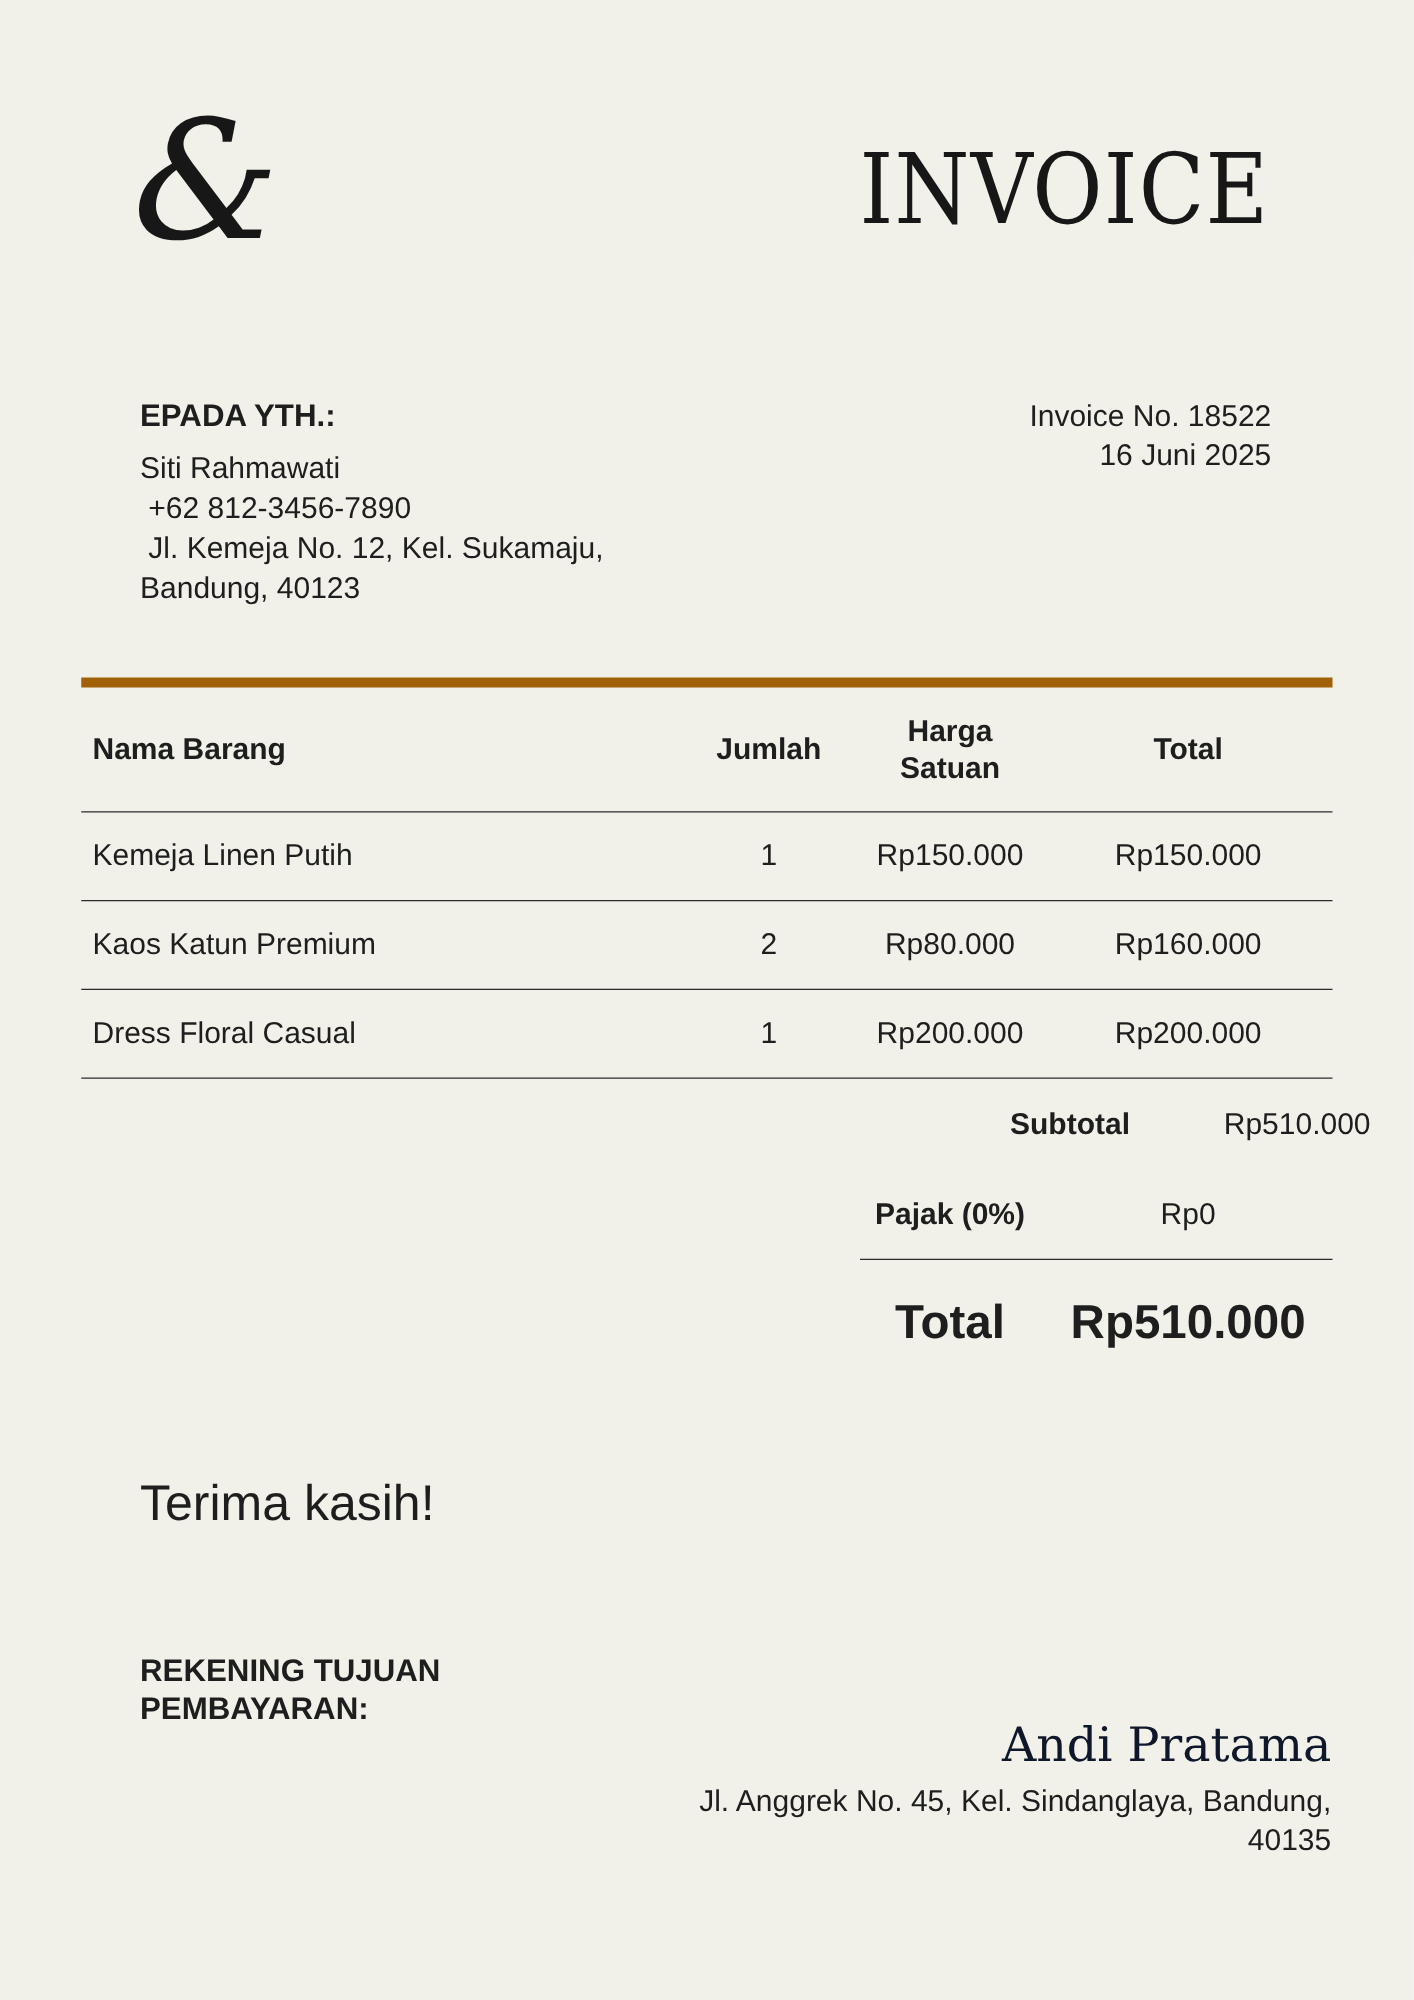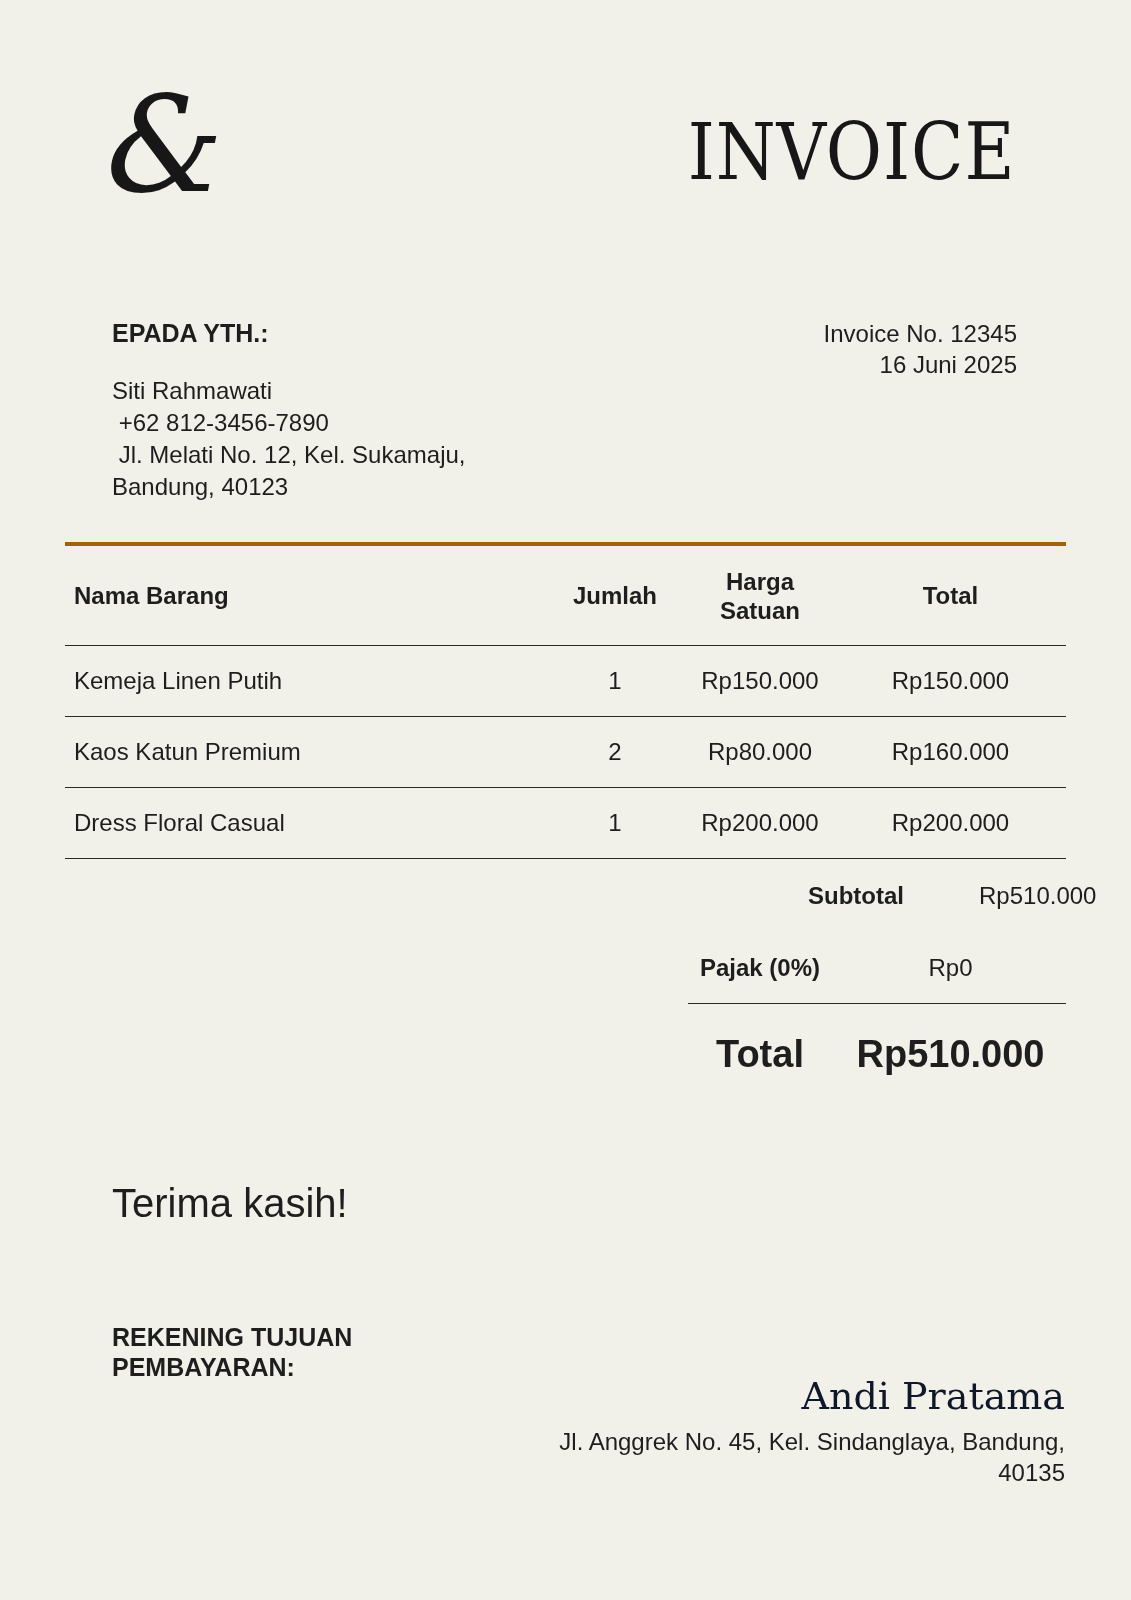--- a/index.html
+++ b/index.html
@@ -26,37 +26,37 @@
     font-weight:500;
     font-size:78px; line-height:80px;
     letter-spacing:1px;
     color:#171717;
     transform:scaleX(0.88); transform-origin:right top;
     white-space:nowrap;
   }
   
   .billto { position:absolute; left:112px; top:319px; }
   .billto-heading { font-size:25px; font-weight:700; line-height:28px; }
-  .billto-lines { margin-top:28px; font-size:24px; line-height:32px; }
+  .billto-lines { margin-top:12px; font-size:24px; line-height:32px; }
   .billto-lines div { white-space:pre; }
   .meta {
     position:absolute; right:114px; top:318px;
     text-align:right; font-size:24px; line-height:31px;
   }
   
   .table { position:absolute; left:65px; right:65px; top:542px; }
   .row {
     display:grid;
     grid-template-columns:480px 140px 150px 1fr;
     align-items:center;
   }
   .c { font-size:24px; }
   .c.name { text-align:left; padding-left:9px; }
   .c.qty, .c.price, .c.total { text-align:center; }
-  .thead { border-top:4px solid #a16207; border-bottom:1.5px solid #2B2B2B; height:99px; }
+  .thead { border-top:8px solid #a16207; border-bottom:1.5px solid #2B2B2B; height:99px; }
   .thead .c { font-weight:700; line-height:29px; }
   .item-row { height:70px; border-bottom:1.5px solid #2B2B2B; }
   .sum-row.subtotal { height:74px;gap:48px; }
   .sum-row.tax { height:70px; }
   .sum-row .label { font-weight:700; }
   .sum-line { border-top:1.5px solid #2B2B2B; margin-left:623px; height:0; }
   .sum-row.grand { height:100px; }
   .sum-row.grand .label, .sum-row.grand .value { font-size:38px; font-weight:700; }
   
   .thanks {
@@ -81,27 +81,27 @@
 <div class="page">
 
   <div class="logo">&amp;</div>
   <h1 class="title">INVOICE</h1>
 
   <section class="billto">
     <div class="billto-heading">EPADA YTH.:</div>
     <div class="billto-lines">
       <div>Siti Rahmawati</div>
       <div> +62 812-3456-7890</div>
-      <div> Jl. Melati No. 12, Kel. Sukamaju,</div>
+      <div> Jl. Kemeja No. 12, Kel. Sukamaju,</div>
       <div>Bandung, 40123</div>
     </div>
   </section>
 
   <section class="meta">
-    <div>Invoice No. 12345</div>
+    <div>Invoice No. 18522</div>
     <div>16 Juni 2025</div>
   </section>
 
   <section class="table">
 
     <div class="row thead">
       <div class="c name">Nama Barang</div>
       <div class="c qty">Jumlah</div>
       <div class="c price">Harga Satuan</div>
       <div class="c total">Total</div>

